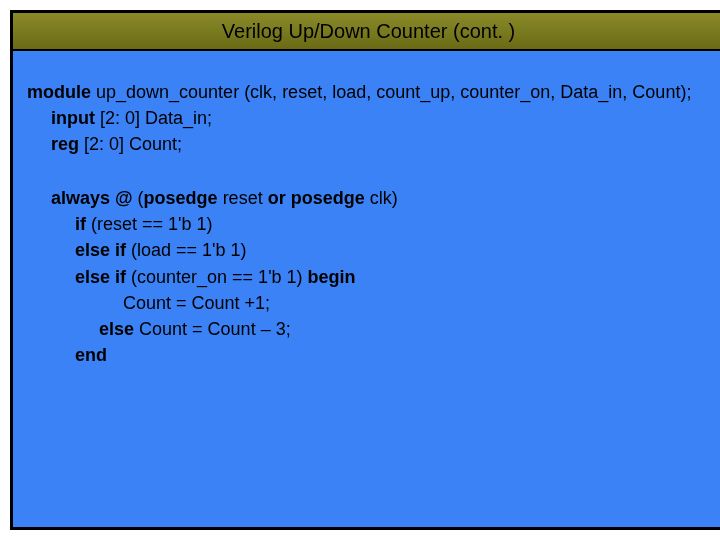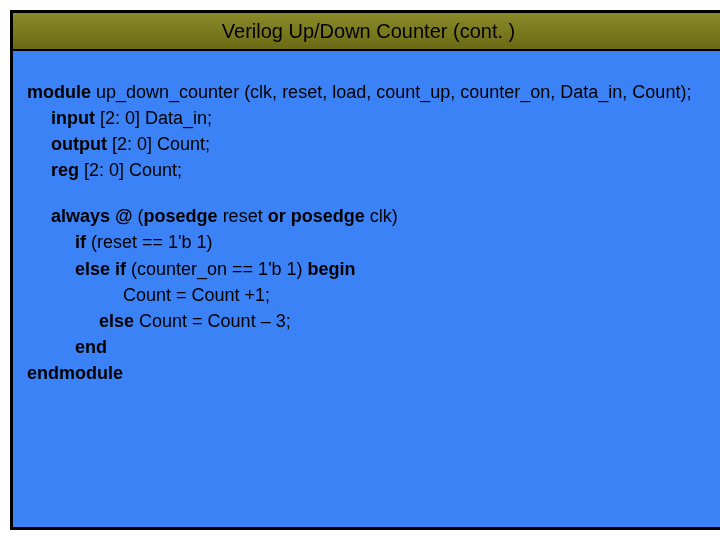--- a/index.html
+++ b/index.html
@@ -36,54 +36,53 @@
       font-size: 18px;
       line-height: 1.45;
       color: #000;
     }
     .kw { font-weight: bold; }
     .code-line { white-space: pre; }
     .ind1 { padding-left: 24px; }
     .ind2 { padding-left: 48px; }
     .ind3 { padding-left: 72px; }
     .ind4 { padding-left: 96px; }
-    .block2 { margin-top: 20px; }
+    .block2 { margin-top: 28px; }
   </style>
 </head>
 <body>
 
 <div class="slide">
   <div class="title-bar">
     <div class="title">Verilog Up/Down Counter (cont. )</div>
   </div>
   <div class="content">
 
     <div class="code-line"><span class="kw">module</span><span> up_down_counter (clk, reset, load, count_up, counter_on, Data_in, Count);</span></div>
 
 
     <div class="code-line ind1"><span class="kw">input</span><span> [2: 0] Data_in;</span></div>
 
-    <div class="code-line ind1"><span class="kw">output</span><span> [2: 0] Count;</span></div>
 
     <div class="code-line ind1"><span class="kw">reg</span><span> [2: 0] Count;</span></div>
 
     <div class="block2">
       <div class="code-line ind1"><span class="kw">always @</span><span> (</span><span class="kw">posedge</span><span> reset </span><span class="kw">or</span><span> </span><span class="kw">posedge</span><span> clk)</span></div>
 
       <div class="code-line ind2"><span class="kw">if</span><span> (reset == 1'b 1)</span></div>
 
 
+      <div class="code-line ind2"><span class="kw">else if</span><span> (load == 1'b 1)</span></div>
 
 
       <div class="code-line ind2"><span class="kw">else if</span><span> (counter_on == 1'b 1) </span><span class="kw">begin</span></div>
 
 
       <div class="code-line ind4"><span>Count = Count +1;</span></div>
 
       <div class="code-line ind3"><span class="kw">else</span><span> Count = Count – 3;</span></div>
 
       <div class="code-line ind2"><span class="kw">end</span></div>
     </div>
 
-    <div class="code-line"><span class="kw">endmodule</span></div>
 
   </div>
 </div>
 
 </body></html>

